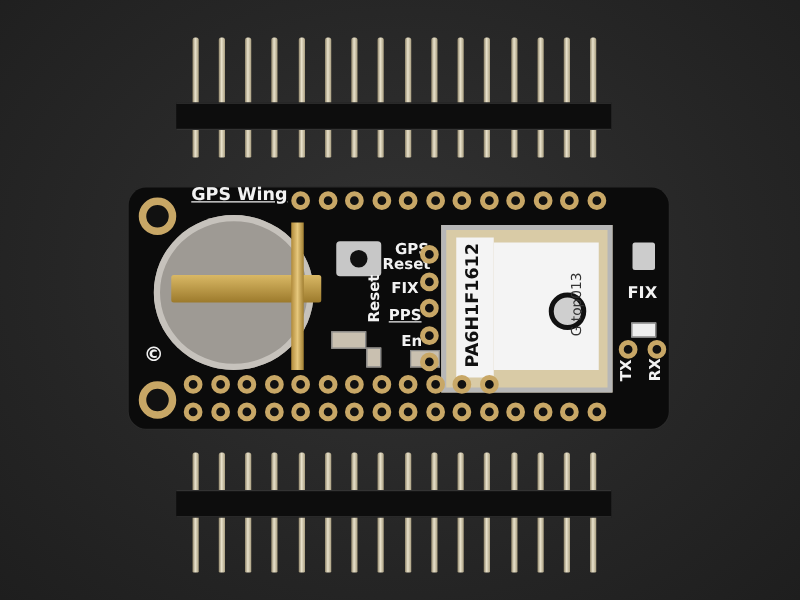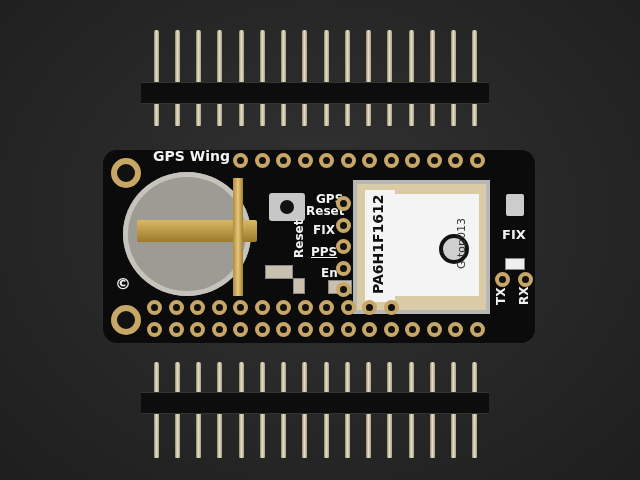--- a/index.html
+++ b/index.html
@@ -64,21 +64,21 @@
     <div class="pin" style="left: 72.375px; top: 0px; height: 96px;"></div>
     <div class="pin" style="left: 51.125px; top: 0px; height: 96px;"></div>
     <div class="pin" style="left: 29.875px; top: 0px; height: 96px;"></div>
     <div class="pin" style="left: 8.625px; top: 0px; height: 96px;"></div>
   <div class="housing" style="top:30px;"></div>
 </div>
 
 <div class="board">
   <div class="mhole" style="left:8px;top:8px;"></div>
   <div class="mhole" style="left:8px;top:155px;"></div>
-  <div class="silk" style="left:50px;top:0;font-size:14px;">GPS Wing</div>
+  <div class="silk" style="left:50px;top:0;font-size:14px;text-decoration:underline;">GPS Wing</div>
 
   <div class="coin"></div>
   <div class="clip"></div>
   <div class="clipv"></div>
   <div class="silk" style="left:12px;top:128px;font-size:16px;">©</div>
 
   <div class="btn">
       <i></i>
     </div>
   <div class="silk vtext" style="left:190px;top:108px;">Reset</div>

